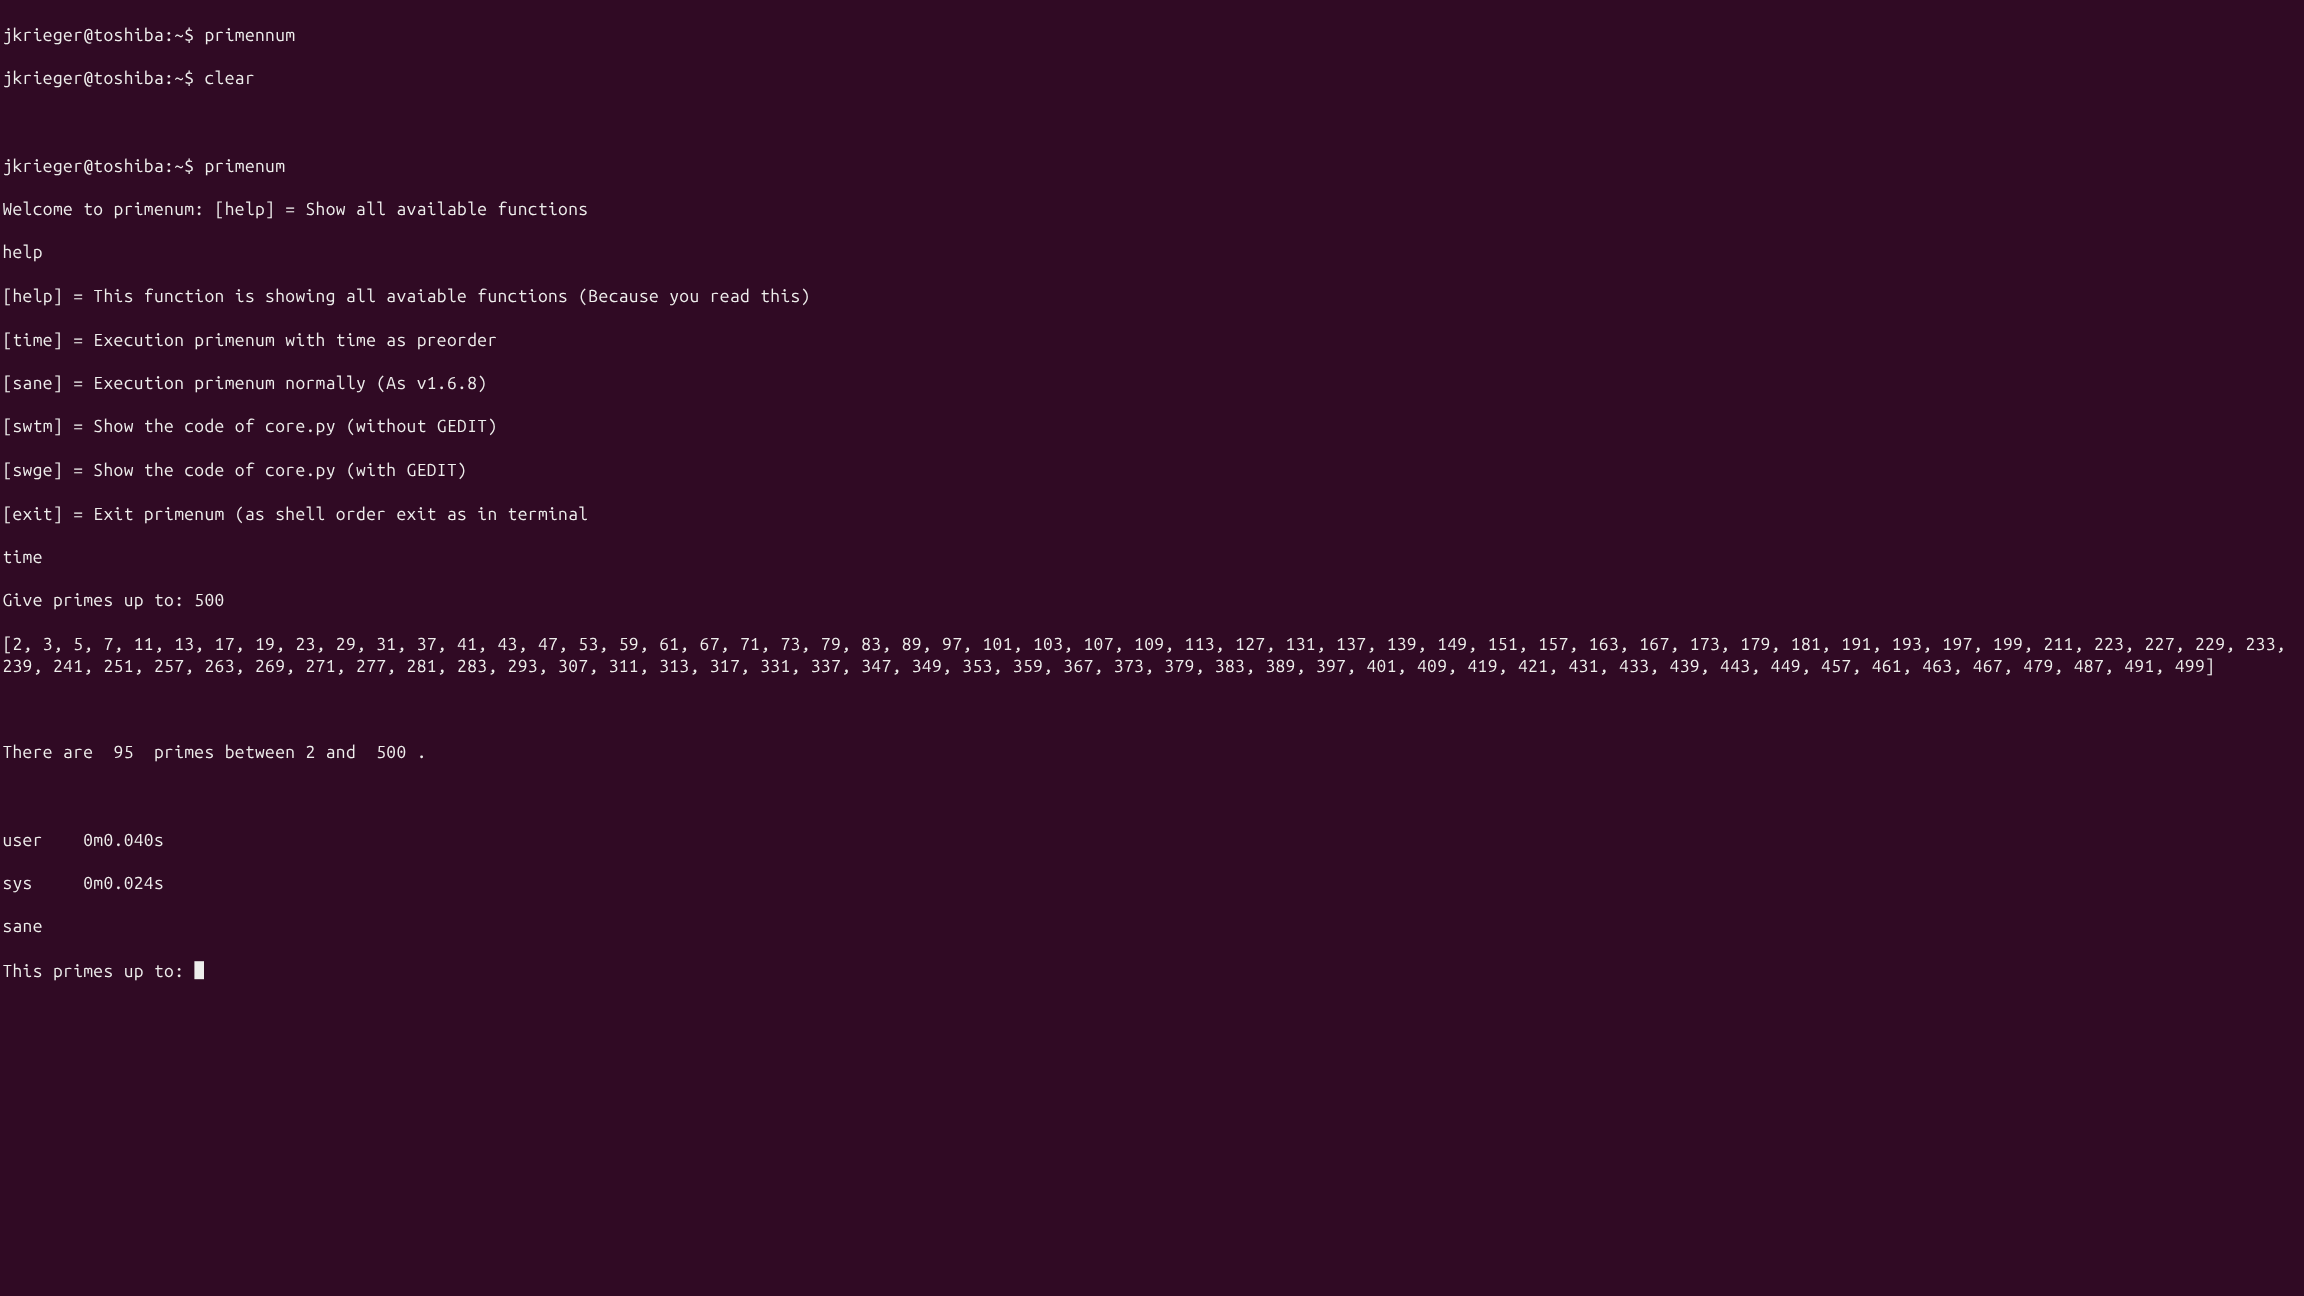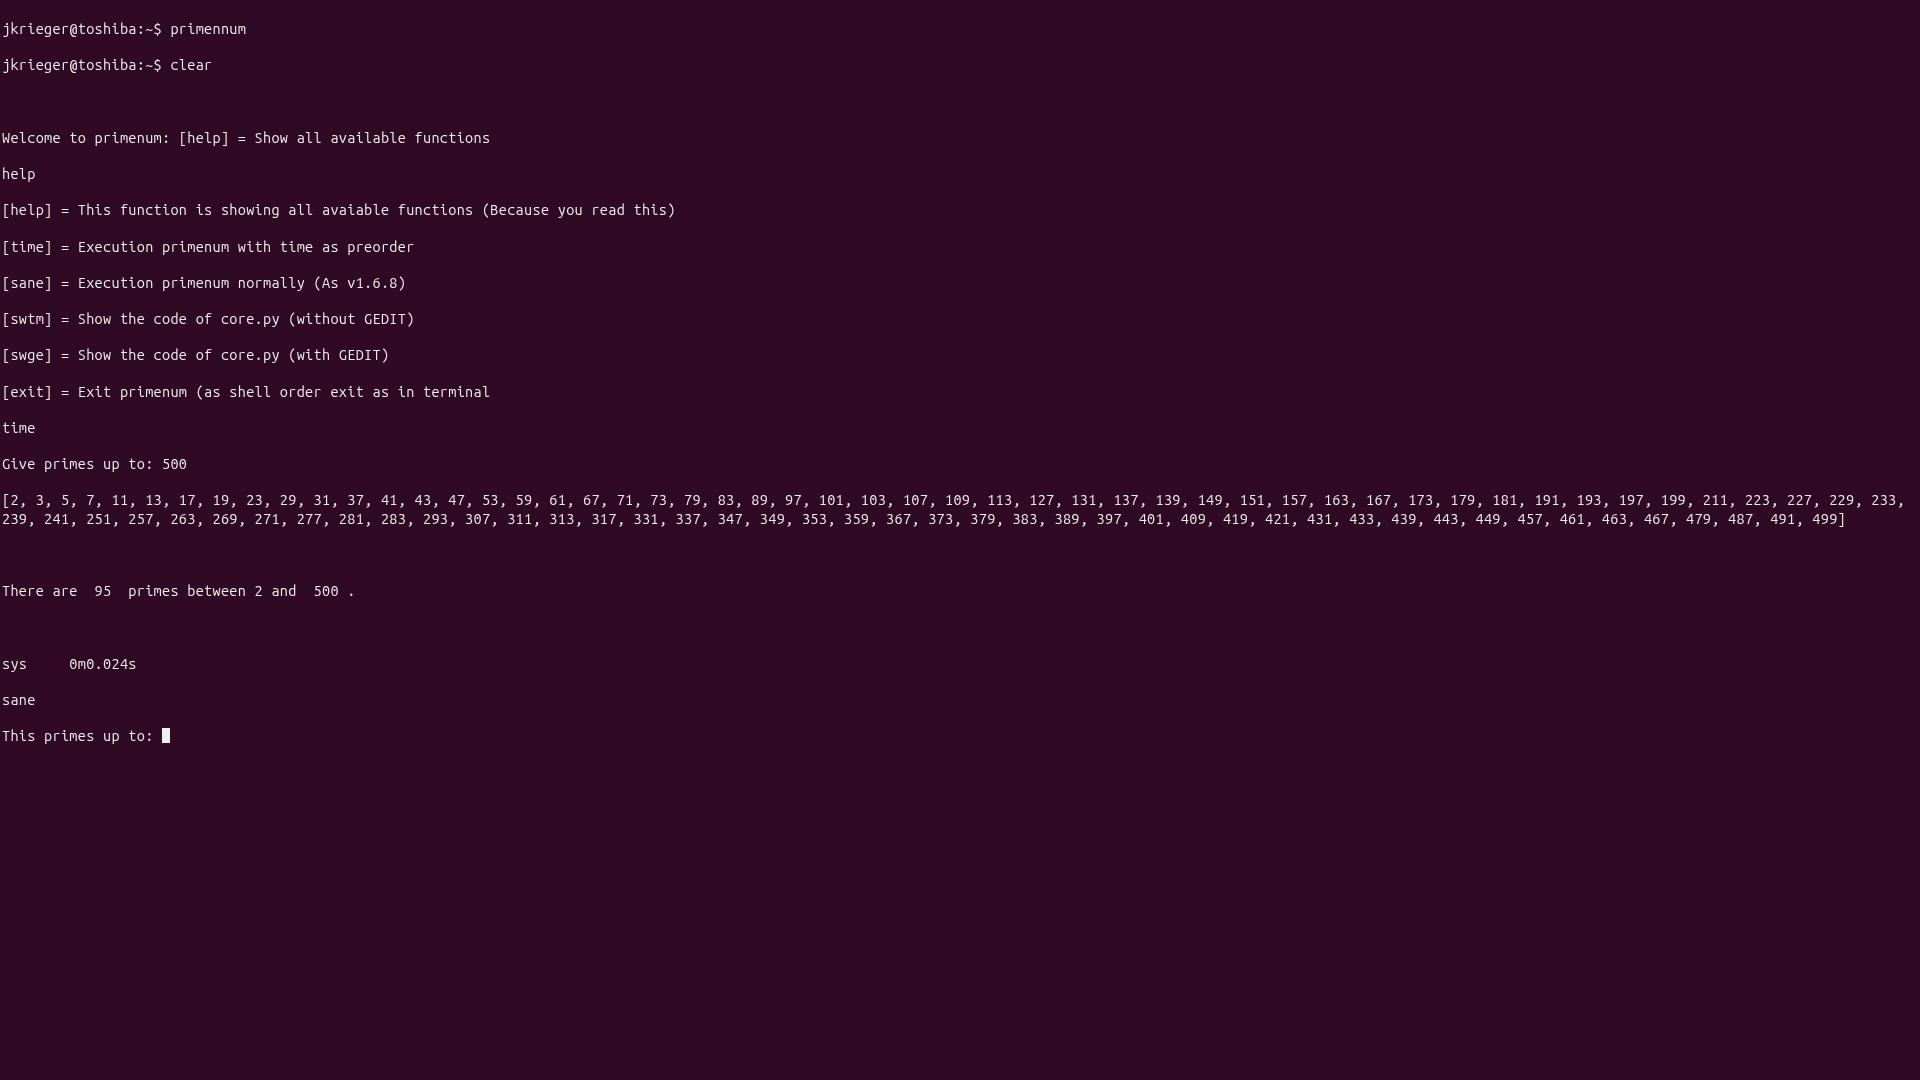--- a/index.html
+++ b/index.html
@@ -30,30 +30,32 @@
       margin-bottom: 1px;
     }
   </style>
 </head>
 <body>
 
 <div class="terminal">
 <span class="line"><span>jkrieger@toshiba:~$ </span><span>primennum</span></span>
 <span class="line"><span>jkrieger@toshiba:~$ </span><span>clear</span></span>
 <span class="blank"></span>
+<span class="line"><span>jkrieger@toshiba:~$ </span><span>primenum</span></span>
 <span class="line">Welcome to primenum: [help] = Show all available functions</span>
 <span class="line">help</span>
 <span class="line">[help] = This function is showing all avaiable functions (Because you read this)</span>
 <span class="line">[time] = Execution primenum with time as preorder</span>
 <span class="line">[sane] = Execution primenum normally (As v1.6.8)</span>
 <span class="line">[swtm] = Show the code of core.py (without GEDIT)</span>
 <span class="line">[swge] = Show the code of core.py (with GEDIT)</span>
 <span class="line">[exit] = Exit primenum (as shell order exit as in terminal</span>
 <span class="line">time</span>
 <span class="line">Give primes up to: 500</span>
 <span class="line">[2, 3, 5, 7, 11, 13, 17, 19, 23, 29, 31, 37, 41, 43, 47, 53, 59, 61, 67, 71, 73, 79, 83, 89, 97, 101, 103, 107, 109, 113, 127, 131, 137, 139, 149, 151, 157, 163, 167, 173, 179, 181, 191, 193, 197, 199, 211, 223, 227, 229, 233, 239, 241, 251, 257, 263, 269, 271, 277, 281, 283, 293, 307, 311, 313, 317, 331, 337, 347, 349, 353, 359, 367, 373, 379, 383, 389, 397, 401, 409, 419, 421, 431, 433, 439, 443, 449, 457, 461, 463, 467, 479, 487, 491, 499]</span>
 <span class="blank"></span>
 <span class="line">There are  95  primes between 2 and  500 .</span>
 <span class="blank"></span>
+<span class="line">user    0m0.040s</span>
 <span class="line">sys     0m0.024s</span>
 <span class="line">sane</span>
 <span class="line"><span>This primes up to: </span><span class="cursor"></span></span>
 </div>
 
 </body></html>

